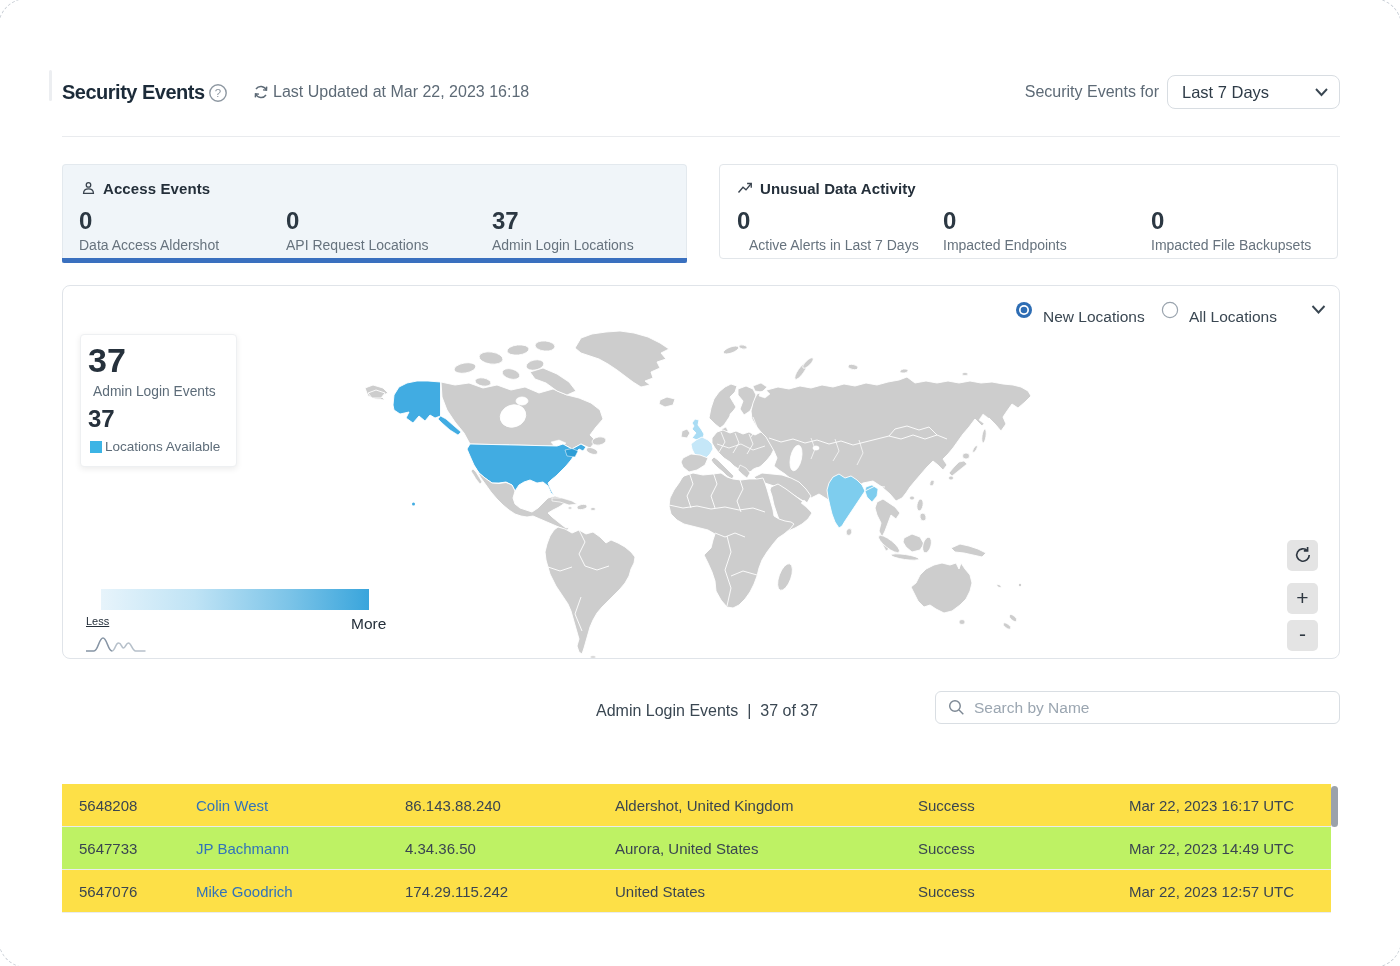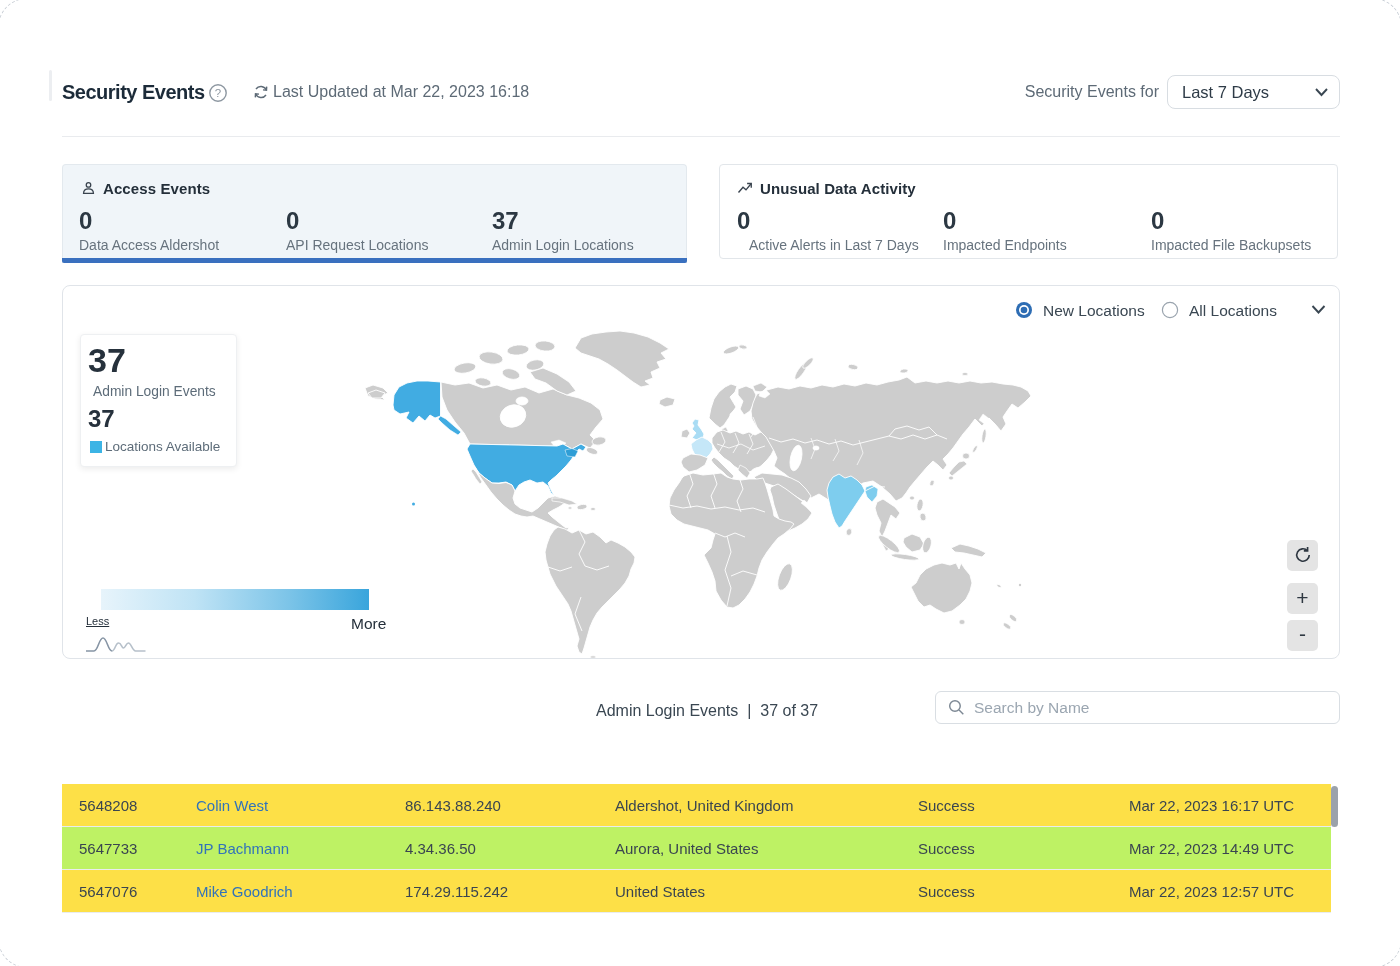--- a/index.html
+++ b/index.html
@@ -29,21 +29,21 @@
 .statnum { position:absolute; top:42px; font-size:24px; font-weight:700; color:#2c3843; }
 .statlbl { position:absolute; top:71.5px; font-size:14px; color:#67737e; }
 
 
 .panel { position:absolute; left:62px; top:285px; width:1278px; height:374px; border:1px solid #e0e4e9; border-radius:8px; background:#fff; overflow:hidden; }
 .tabs { position:absolute; left:17px; top:12px; height:26px; border:1px solid #3572b4; border-radius:7px; display:flex; overflow:hidden; background:#fff; }
 .tab { font-size:14px; color:#3572b4; padding:5px 6.5px 0 6.5px; height:100%; white-space:nowrap; }
 .tab.sel { background:#3572b4; color:#fff; }
 .tab.b { border-left:1px solid #3572b4; }
 .radios { position:absolute; right:16px; top:14px; height:20px; }
-.radio-item { position:absolute; top:2px; font-size:15.5px; color:#3a4752; white-space:nowrap; }
+.radio-item { position:absolute; top:8px; font-size:15.5px; color:#3a4752; white-space:nowrap; }
 .chev { position:absolute; right:0; top:3px; }
 .ovcard { position:absolute; left:17px; top:48px; width:157px; height:133px; background:#fff; border:1px solid #eef0f2; border-radius:4px; box-shadow:0 2px 6px rgba(0,0,0,0.08); z-index:5; }
 .ov37a { position:absolute; left:7px; top:6px; font-size:34px; font-weight:700; color:#26313c; }
 .ovlbl { position:absolute; left:12px; top:49px; font-size:13.8px; color:#5d6c79; }
 .ov37b { position:absolute; left:7px; top:70px; font-size:24px; font-weight:700; color:#26313c; }
 .ovleg { position:absolute; left:9px; top:106px; width:12px; height:12px; background:#3cb4e5; }
 .ovlegt { position:absolute; left:24px; top:104px; font-size:13.5px; color:#5d6c79; }
 .grad { position:absolute; left:38px; top:303px; width:268px; height:21px; background:linear-gradient(to right, #e7f4fb, #bfe3f5 35%, #7cc4e8 70%, #39a5dc); }
 .less { position:absolute; left:23px; top:329px; font-size:11px; color:#242f3a;text-decoration:underline; }
 .more { position:absolute; left:288px; top:329px; font-size:15.5px; color:#242f3a; }

